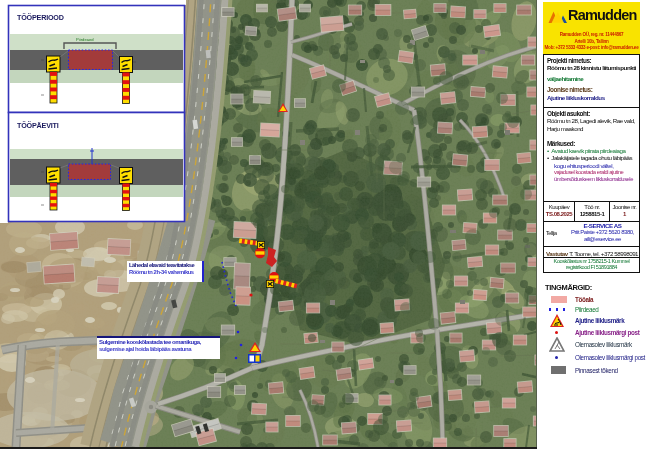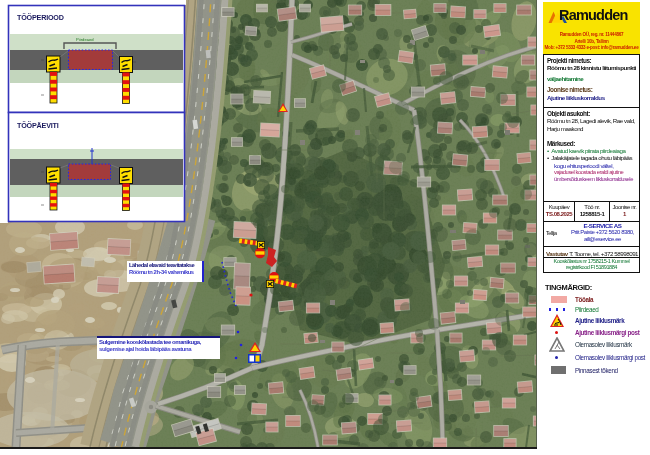--- a/index.html
+++ b/index.html
@@ -2309,21 +2309,21 @@
 <div class="abs" style="left:537px;top:0;width:113px;height:455px;background:#fff;"></div>
 
 <div class="abs" style="left:543px;top:2px;width:97px;height:52px;background:#f9e300;">
 
   <svg class="abs" style="left:5px;top:5px;" width="20" height="18" viewBox="0 0 20 18">
     <path d="M0.5,16 L5.5,4.5 L10.5,16 Z" fill="#e87200"></path>
     <path d="M11.5,16 L15,8.5 L19,16 Z" fill="#1c4f9c"></path>
     <path d="M4,16 L9.8,4 L15.6,16 Z" fill="#ffd200" stroke="#f9e300" stroke-width="0.7"></path>
   </svg>
 
-  <div class="abs nw" style="left:16px;top:5px;font-size:14.5px;font-weight:bold;color:#111;letter-spacing:-0.8px;">Ramudden</div>
+  <div class="abs nw" style="left:25px;top:5px;font-size:14.5px;font-weight:bold;color:#111;letter-spacing:-0.8px;">Ramudden</div>
 
   <div class="abs" style="left:0;top:30px;width:97px;text-align:center;font-size:4.6px;color:#cc2200;font-weight:bold;line-height:1.45;letter-spacing:-0.25px;">
     <div style="white-space:nowrap;">Ramudden OÜ, reg. nr. 11444867</div>
     <div style="white-space:nowrap;">Artelli 10b, Tallinn</div>
     <div style="white-space:nowrap;">Mob: +372 5333 4333 e-post: info@ramudden.ee</div>
   </div>
 </div>
 
 <div class="abs" style="left:543px;top:54px;width:97px;height:54px;border:1px solid #111;box-sizing:border-box;padding:2px 3px;line-height:1.32;overflow:hidden;">
   <div class="t" style="font-size:6.4px;font-weight:bold;color:#111;">Projekti nimetus:</div>

